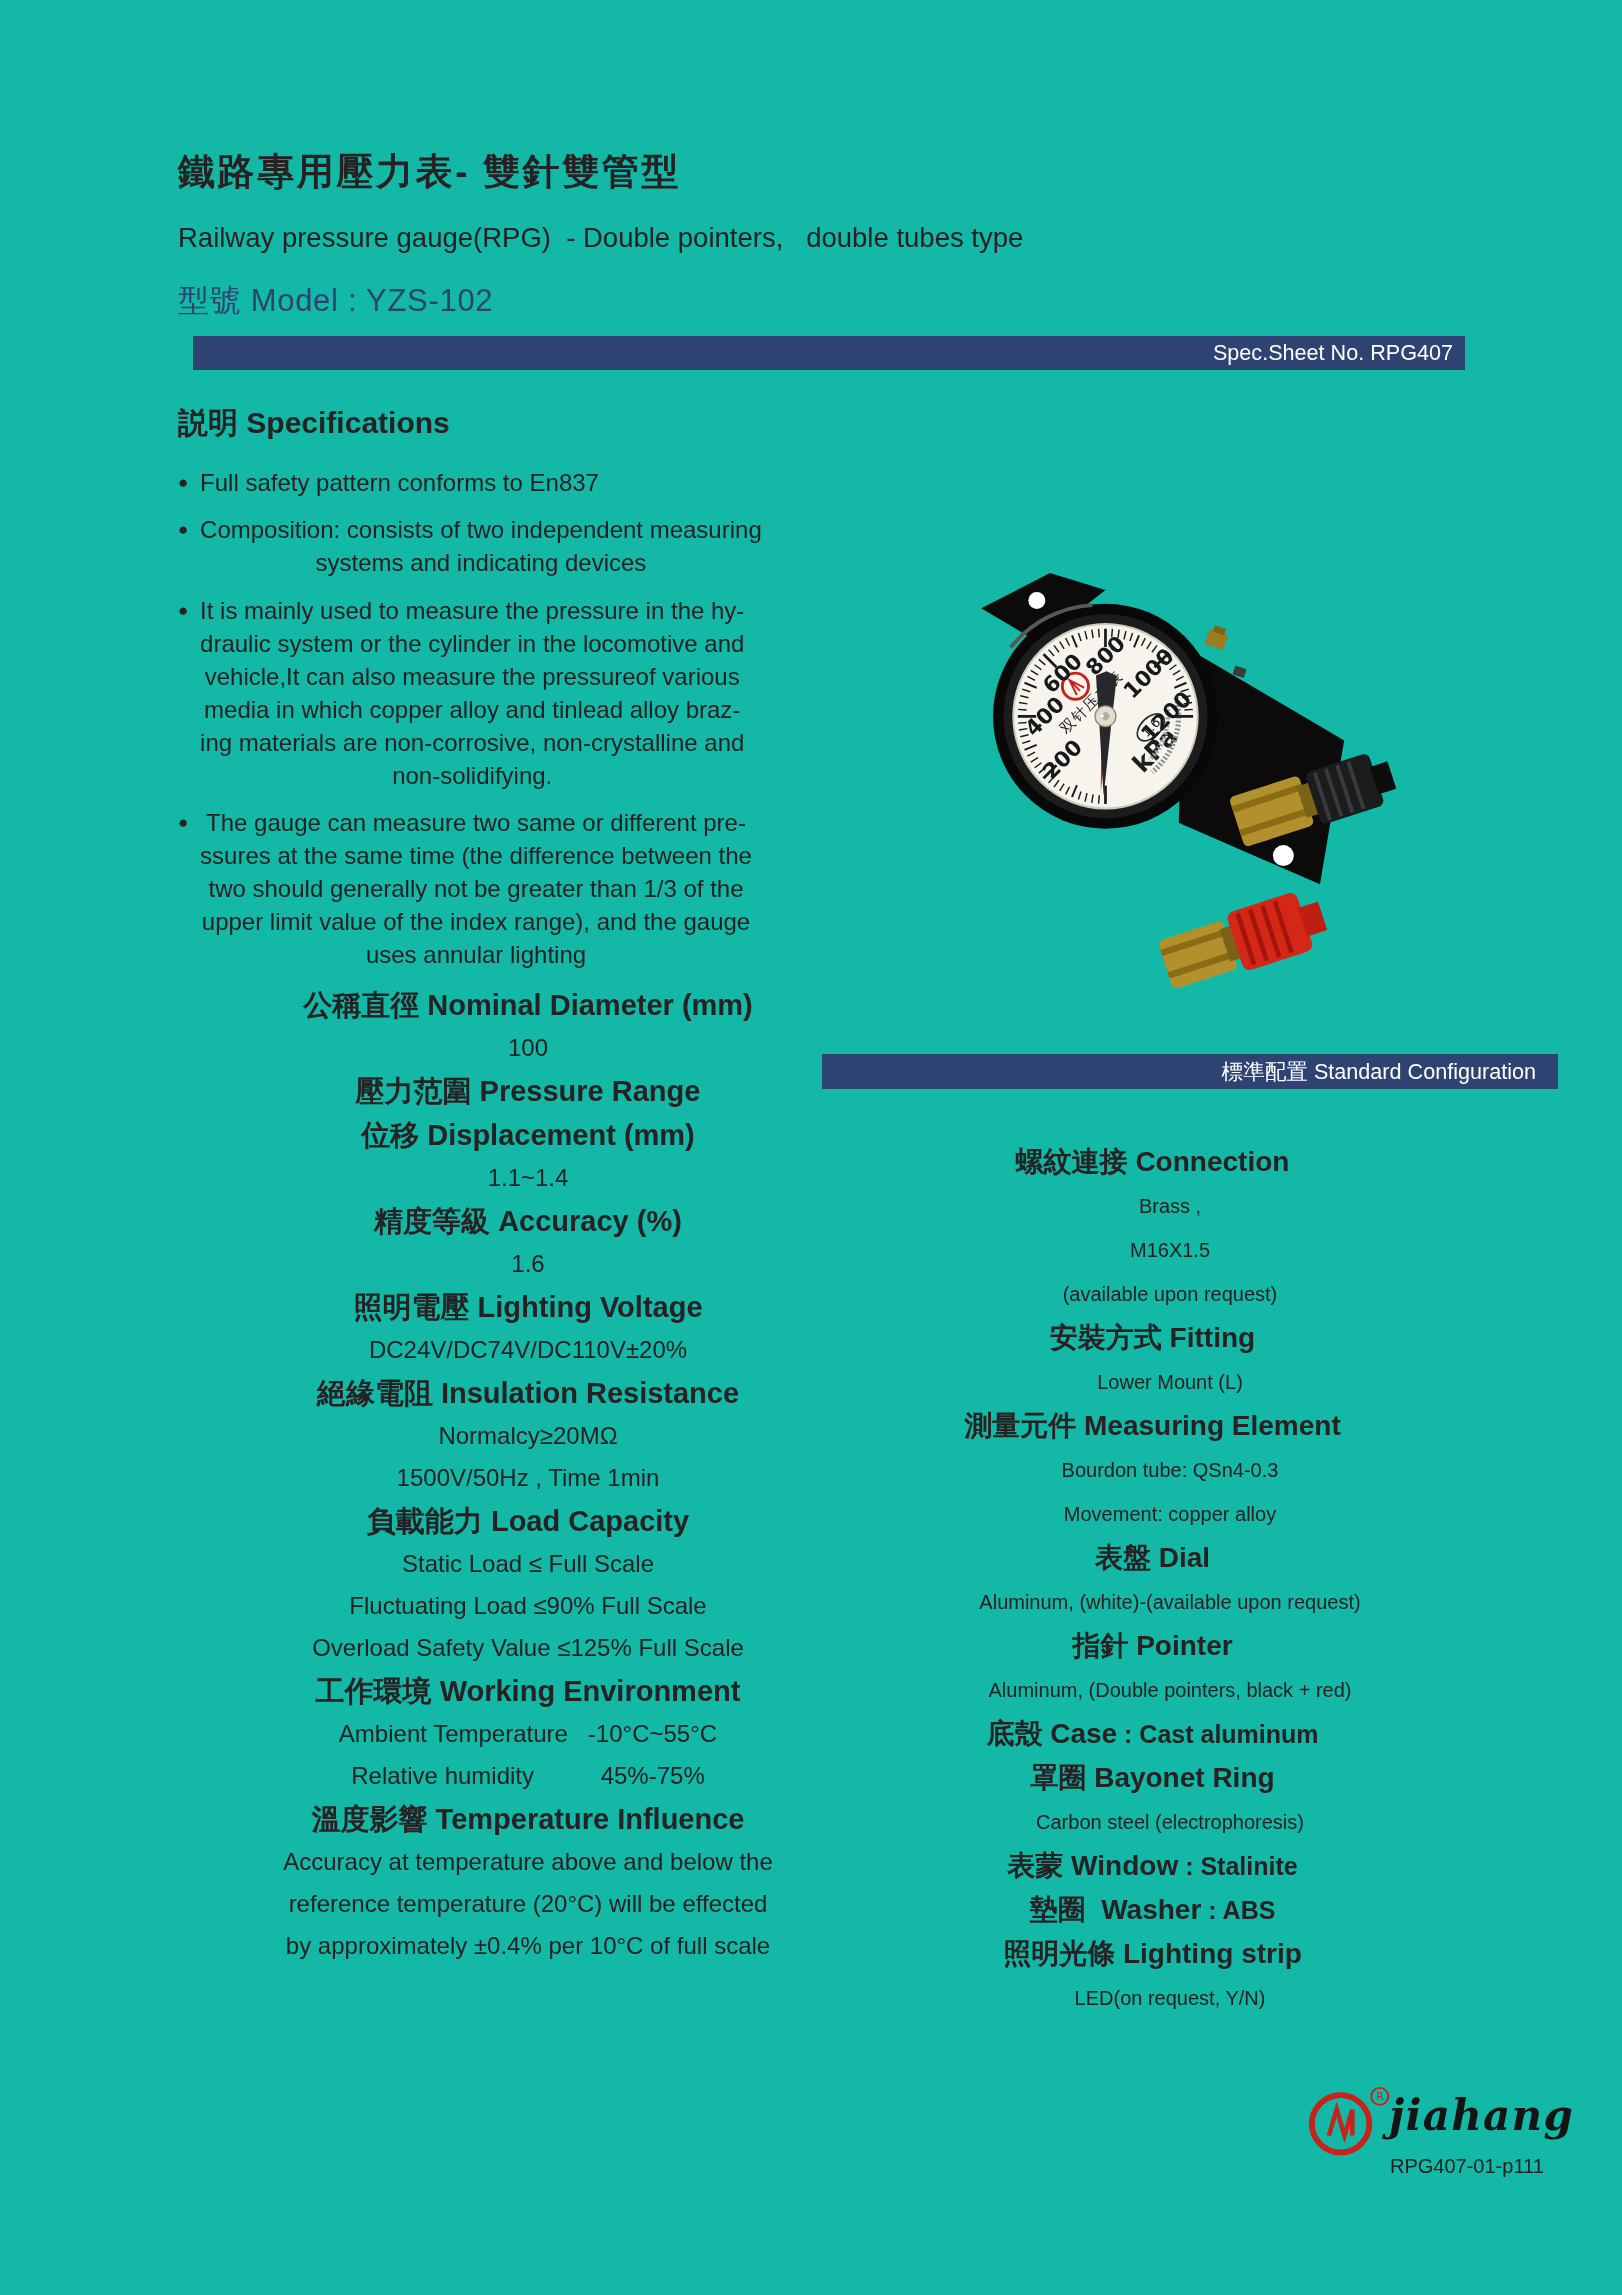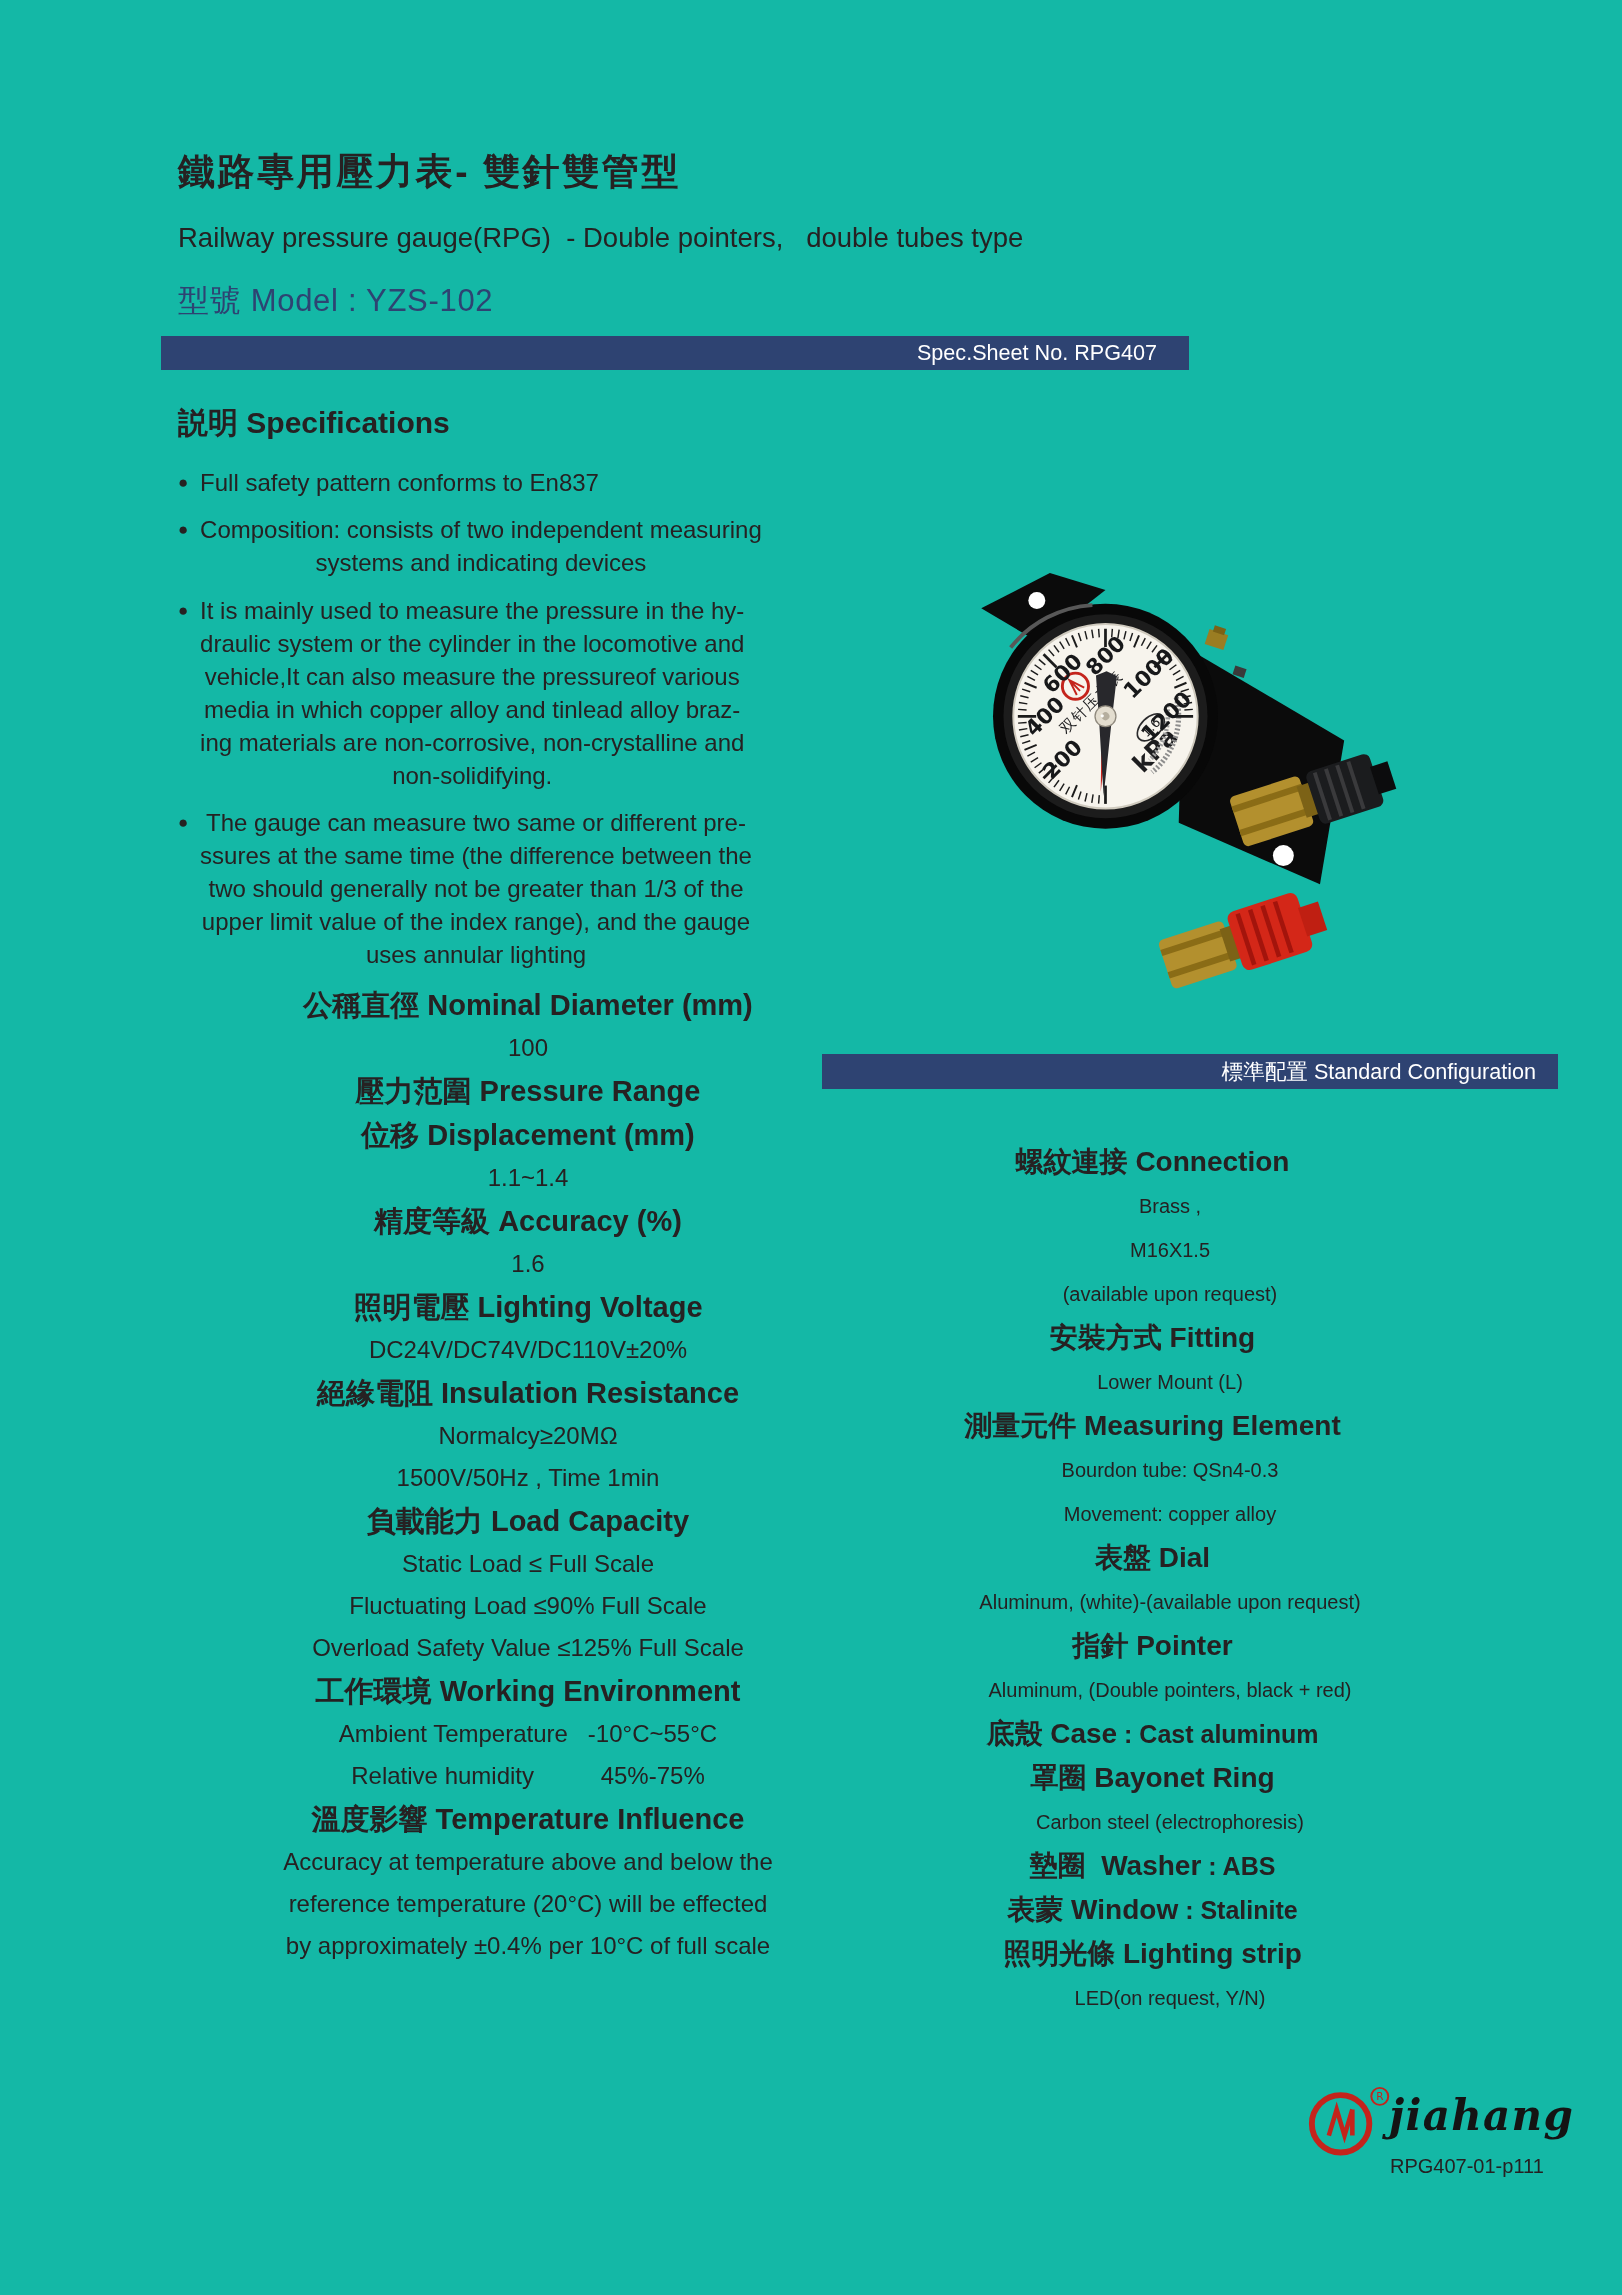--- a/index.html
+++ b/index.html
@@ -5,21 +5,21 @@
   html,body{margin:0;padding:0;background:#e8e8e8;}
   .page{
     position:relative;width:1623px;height:2295px;background:#14b8a6;
     font-family:"Liberation Sans","DejaVu Sans",sans-serif;color:#1c1718;overflow:hidden;text-align:center;
   }
   .abs{position:absolute;}
   .title-zh{left:178px;top:147px;font-size:37px;font-weight:bold;letter-spacing:2.6px;color:#262122;}
   .title-en{left:178px;top:222px;font-size:27.5px;color:#262122;white-space:pre-wrap;}
   .model-line{left:178px;top:280px;font-size:31px;color:#2e4372;letter-spacing:0.7px;}
   .navy-bar{background:#2e4372;color:#ffffff;display:flex;align-items:center;justify-content:flex-end;}
-  .header-bar{left:161px;top:336px;width:1028px;height:34px;font-size:21.6px;padding-right:32px;box-sizing:border-box;}
+  .header-bar{left:193px;top:336px;width:1272px;height:34px;font-size:21.6px;padding-right:12px;box-sizing:border-box;}
   .std-bar{left:822px;top:1054px;width:736px;height:35px;font-size:21.6px;padding-right:22px;box-sizing:border-box;}
   .spec-heading{left:178px;top:403px;font-size:30px;font-weight:bold;color:#262122;}
   .bullets{left:178px;top:466px;width:681px;margin:0;padding:0;list-style:none;}
   .bullets li{display:flex;margin-bottom:14.4px;font-size:24px;line-height:33px;color:#262122;}
   .bullets .dot{flex:none;font-size:17px;line-height:33px;margin-right:11.8px;color:#262122;}
   .bullets .btxt{white-space:pre-line;}
   .left-col{left:178px;top:983px;width:700px;}
   .spec-label{font-size:29px;line-height:44px;font-weight:bold;color:#262122;}
   .spec-value{font-size:24px;line-height:42px;color:#262122;white-space:pre-wrap;}
   .right-col{left:822px;top:1140px;width:661px;}
@@ -115,22 +115,22 @@
     <div class="r-label"><span>測量元件 Measuring Element</span></div>
     <div class="r-value">Bourdon tube: QSn4-0.3</div>
     <div class="r-value">Movement: copper alloy</div>
     <div class="r-label"><span>表盤 Dial</span></div>
     <div class="r-value">Aluminum, (white)-(available upon request)</div>
     <div class="r-label"><span>指針 Pointer</span></div>
     <div class="r-value">Aluminum, (Double pointers, black + red)</div>
     <div class="r-label"><span>底殼 Case</span><span class="r-inline"> : Cast aluminum</span></div>
     <div class="r-label"><span>罩圈 Bayonet Ring</span></div>
     <div class="r-value">Carbon steel (electrophoresis)</div>
+    <div class="r-label"><span>表蒙 Window</span><span class="r-inline"> : Stalinite</span></div>
     <div class="r-label"><span>墊圈  Washer</span><span class="r-inline"> : ABS</span></div>
-    <div class="r-label"><span>表蒙 Window</span><span class="r-inline"> : Stalinite</span></div>
     <div class="r-label"><span>照明光條 Lighting strip</span></div>
     <div class="r-value">LED(on request, Y/N)</div>
   </div>
 
   <svg id="gauge-svg" class="abs" style="left:942px;top:569px;" width="497" height="458" viewBox="0 0 760 700">
 
     <polygon points="60,60 165,6 250,32 148,112" fill="#0b0b0b"></polygon>
     <circle cx="145" cy="48" r="13" fill="#ffffff"></circle>
     <polygon points="370,118 615,262 578,482 362,388" fill="#0b0b0b"></polygon>
     <circle cx="522" cy="438" r="16" fill="#ffffff"></circle>

